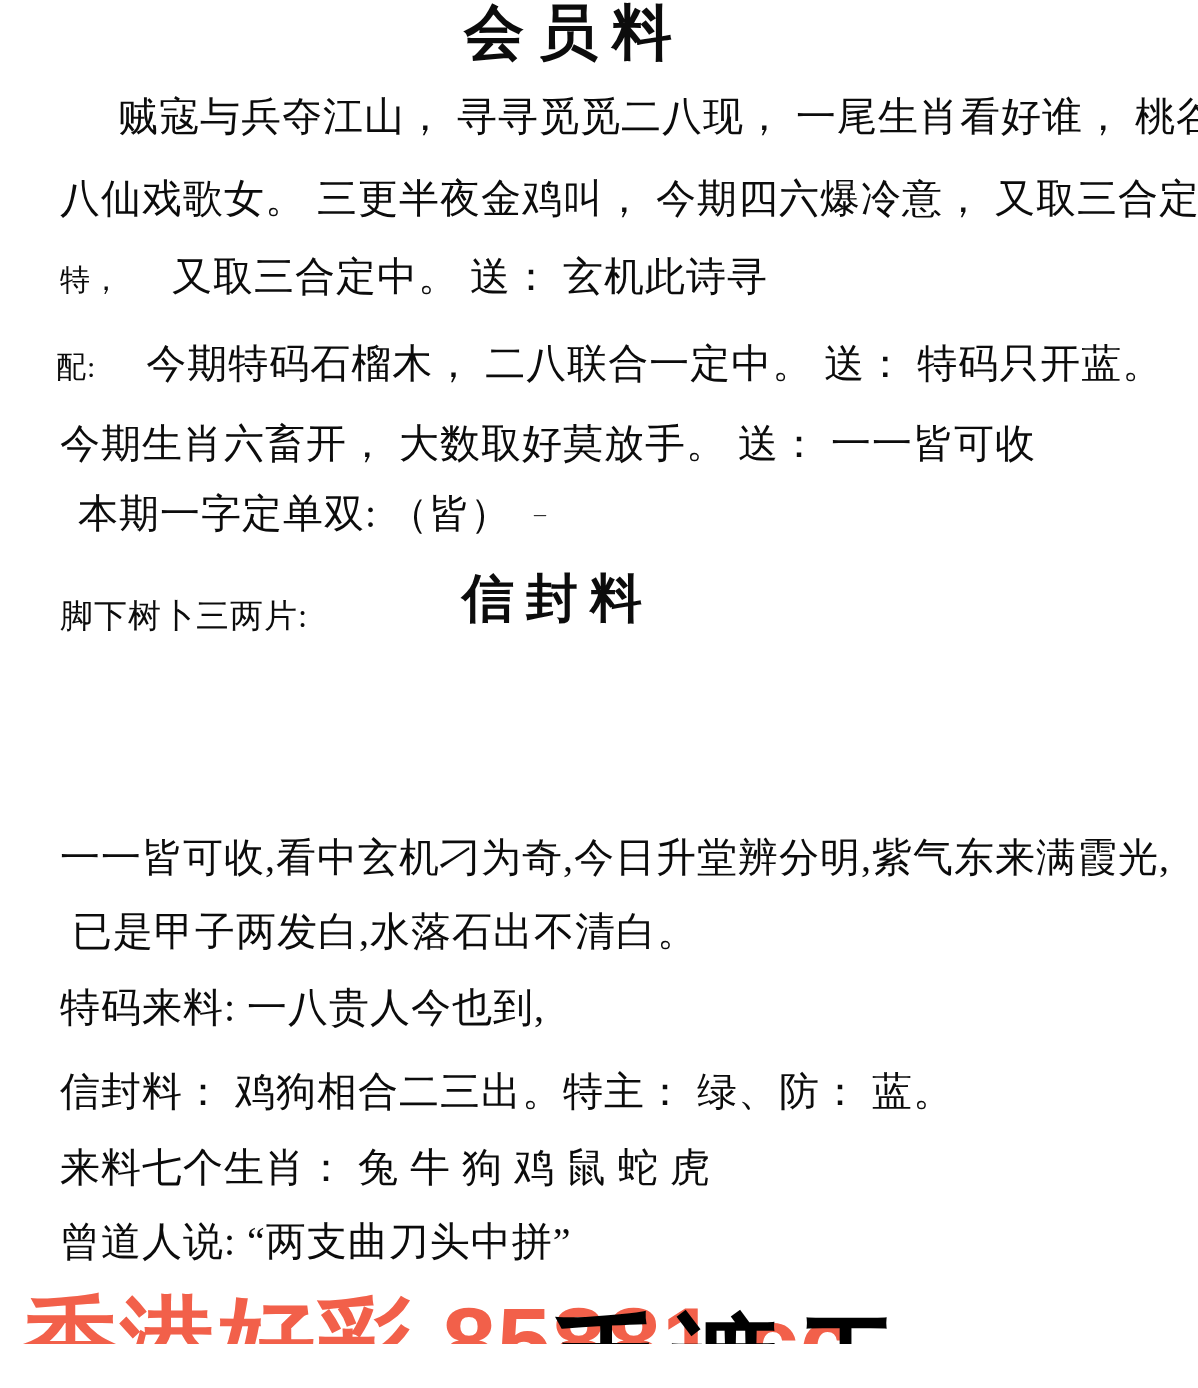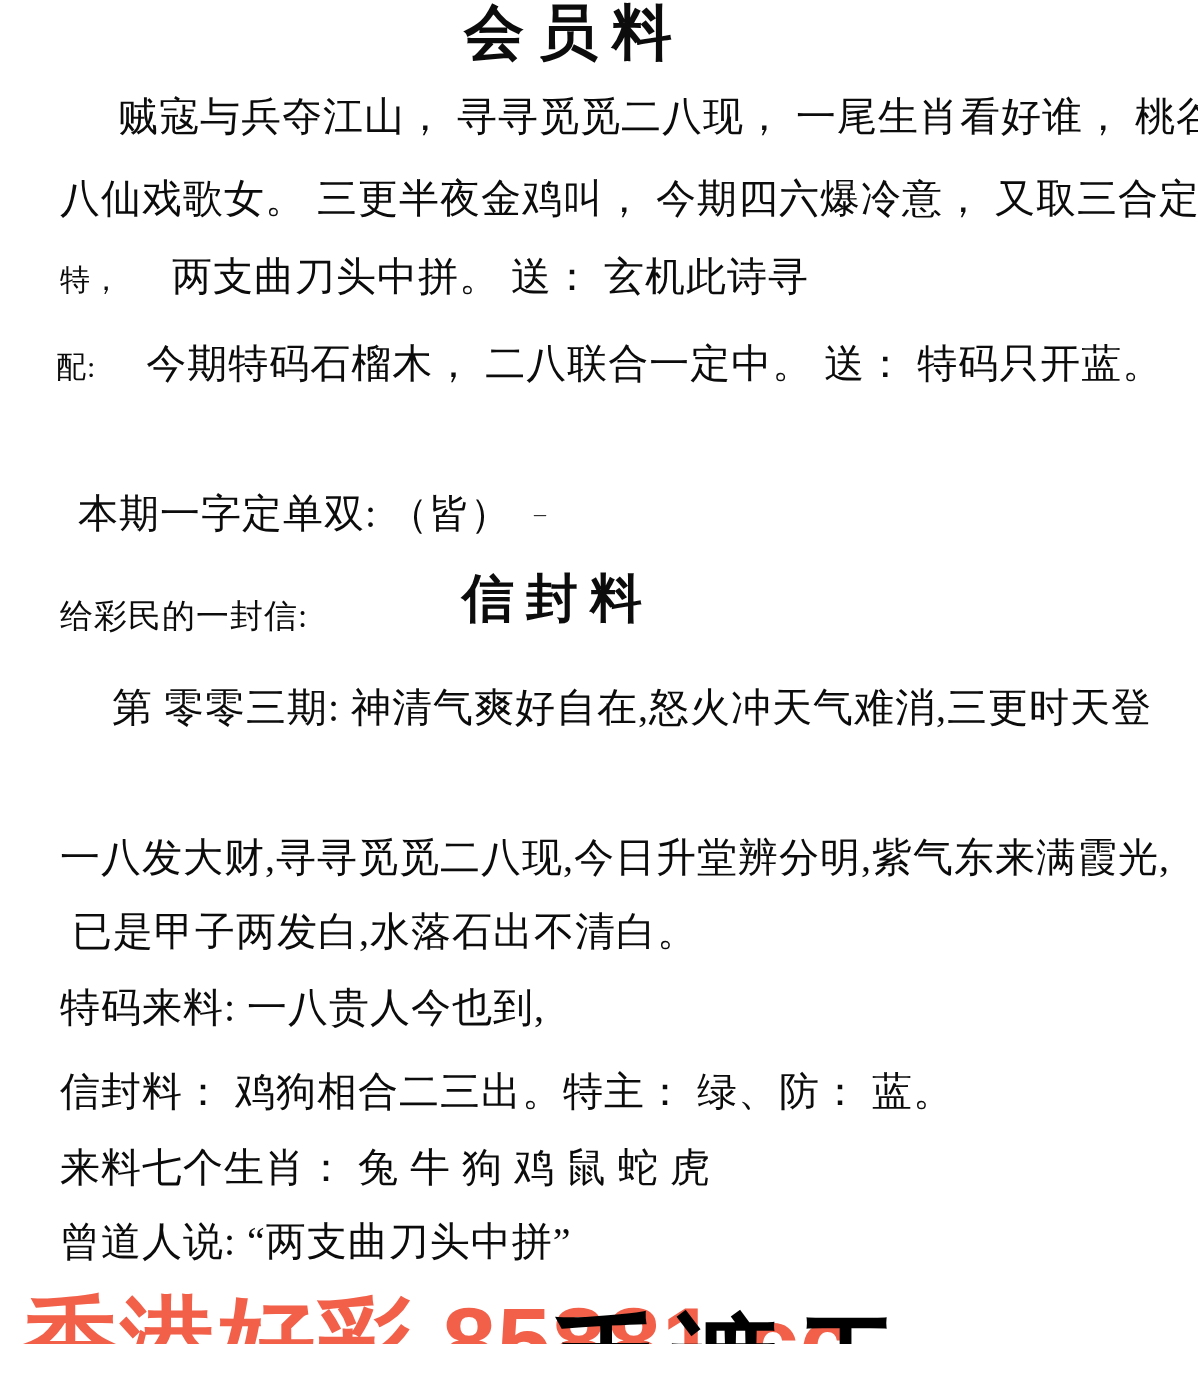--- a/index.html
+++ b/index.html
@@ -64,40 +64,40 @@
 
 <div id="page">
 
   <div class="l big-title" style="left:458px; top:0px;">会员料</div>
 
   <div class="l tight" style="left:112px; top:95px;">贼寇与兵夺江山， 寻寻觅觅二八现， 一尾生肖看好谁， 桃谷</div>
 
   <div class="l tight" style="left:54px; top:177px;">八仙戏歌女。 三更半夜金鸡叫， 今期四六爆冷意， 又取三合定中</div>
 
   <div class="l tight" style="left:54px; top:255px;">
-    <span class="prefix-small">特，</span><span>两支曲刀头中拼。 送： 玄机此诗寻</span>
+    <span class="prefix-small">特，</span><span>又取三合定中。 送： 玄机此诗寻</span>
   </div>
 
   <div class="l tight" style="left:50px; top:342px;text-align:center;">
     <span class="prefix-small">配:</span><span>今期特码石榴木， 二八联合一定中。 送： 特码只开蓝。</span>
   </div>
 
+  <div class="l tight" style="left:54px; top:422px;">今期生肖六畜开， 大数取好莫放手。 送： 一一皆可收</div>
 
   <div class="l tight" style="left:72px; top:492px;">本期一字定单双: （皆）</div>
 
   <div class="l dash" style="left:528px; top:500px;">–</div>
 
-  <div class="l env-label" style="left:54px; top:598px;">给彩民的一封信:</div>
+  <div class="l env-label" style="left:54px; top:598px;">脚下树卜三两片:</div>
 
   <div class="l env-title" style="left:456px; top:570px;">信封料</div>
 
-  <div class="l tight" style="left:106px; top:686px;">第 零零三期: 神清气爽好自在,怒火冲天气难消,三更时天登</div>
 
 
-  <div class="l tight" style="left:54px; top:836px;">一八发大财,寻寻觅觅二八现,今日升堂辨分明,紫气东来满霞光,</div>
+  <div class="l tight" style="left:54px; top:836px;">一一皆可收,看中玄机刁为奇,今日升堂辨分明,紫气东来满霞光,</div>
 
   <div class="l tight" style="left:66px; top:910px;">已是甲子两发白,水落石出不清白。</div>
 
   <div class="l tight" style="left:54px; top:986px;font-family:Liberation Serif, serif;">特码来料: 一八贵人今也到,</div>
 
   <div class="l tight" style="left:54px; top:1070px;">信封料： 鸡狗相合二三出。特主： 绿、防： 蓝。</div>
 
   <div class="l tight" style="left:54px; top:1146px;">来料七个生肖： 兔 牛 狗  鸡 鼠 蛇 虎</div>
 
   <div class="l tight" style="left:54px; top:1220px;">曾道人说: “两支曲刀头中拼”</div>

